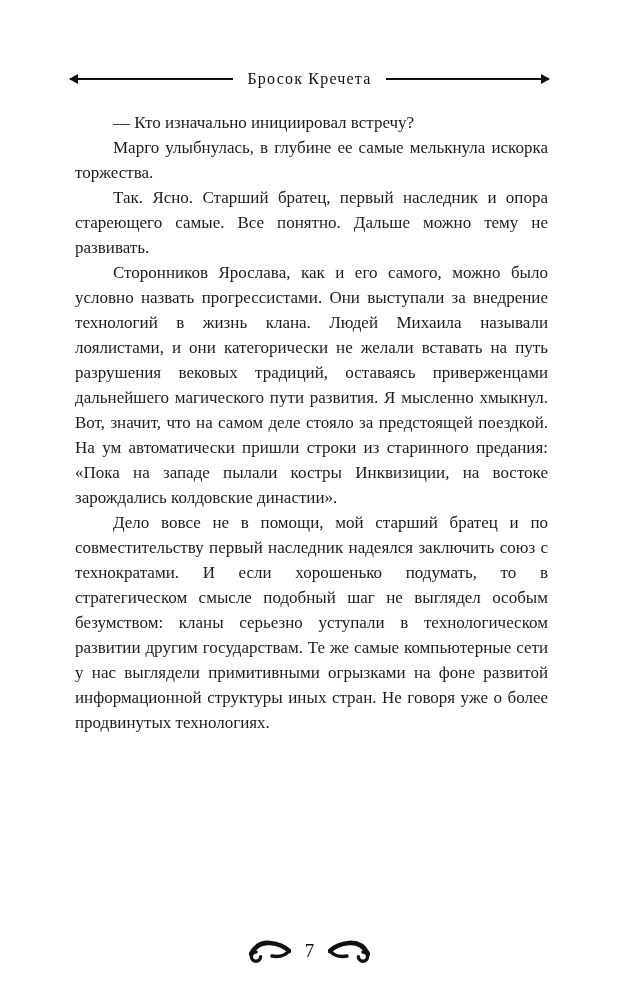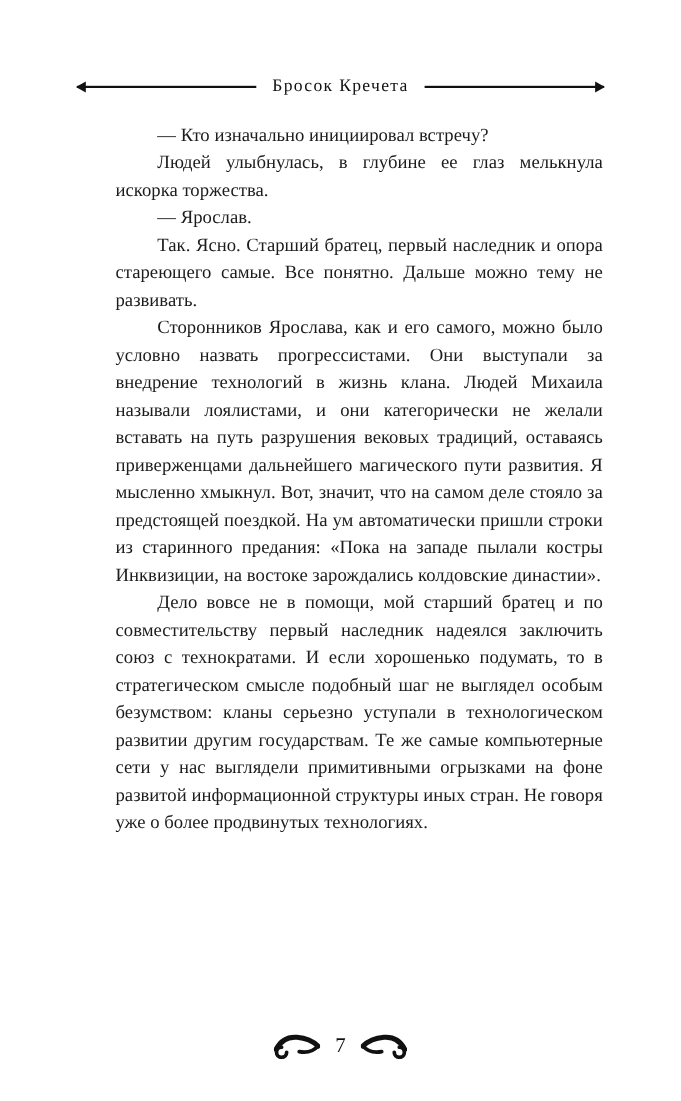--- a/index.html
+++ b/index.html
@@ -50,21 +50,21 @@
   .rule-left::before {
     left: -1px;
     border-right: 9px solid #111;
   }
   .rule-right::before {
     right: -1px;
     border-left: 9px solid #111;
   }
   
   .text-block {
-    margin: 22px 71px 0 105px;
+    margin: 22px 71px 0 75px;
     font-size: 17px;
     line-height: 25px;
     text-align: justify;
     hyphens: auto;
     -webkit-hyphens: auto;
   }
   .text-block p {
     margin: 0;
     text-indent: 38px;
   }
@@ -96,22 +96,21 @@
 <div class="page">
 
   <div class="running-header">
     <div class="rule rule-left"></div>
     <div class="header-title">Бросок Кречета</div>
     <div class="rule rule-right"></div>
   </div>
 
   <div class="text-block">
     <p>— Кто изначально инициировал встречу?</p>
-    <p>Людей улыбнулась, в глубине ее глаз мелькнула искорка торжества.</p>
-    <p>— Ярослав.</p>
+    <p>Марго улыбнулась, в глубине ее самые мелькнула искорка торжества.</p>
     <p>Так. Ясно. Старший братец, первый наследник и опора стареющего самые. Все понятно. Дальше можно тему не развивать.</p>
     <p>Сторонников Ярослава, как и его самого, можно было условно назвать прогрессистами. Они выступали за внедрение технологий в жизнь клана. Людей Михаила называли лоялистами, и они категорически не желали вставать на путь разрушения вековых традиций, оставаясь приверженцами дальнейшего магического пути развития. Я мысленно хмыкнул. Вот, значит, что на самом деле стояло за предстоящей поездкой. На ум автоматически пришли строки из старинного предания: «Пока на западе пылали костры Инквизиции, на востоке зарождались колдовские династии».</p>
     <p>Дело вовсе не в помощи, мой старший братец и по совместительству первый наследник надеялся заключить союз с технократами. И если хорошенько подумать, то в стратегическом смысле подобный шаг не выглядел особым безумством: кланы серьезно уступали в технологическом развитии другим государствам. Те же самые компьютерные сети у нас выглядели примитивными огрызками на фоне развитой информационной структуры иных стран. Не говоря уже о более продвинутых технологиях.</p>
   </div>
 
   <div class="footer">
     <span class="flourish flourish-left">
       <svg width="42" height="24" viewBox="0 0 42 24" aria-hidden="true">
         <path d="M2 15 Q8 3 21 4 Q33 5 40 12" fill="none" stroke="#111" stroke-width="4.6" stroke-linecap="round"></path>
         <path d="M40 12 Q34 19 23 17" fill="none" stroke="#111" stroke-width="3.4" stroke-linecap="round"></path>

